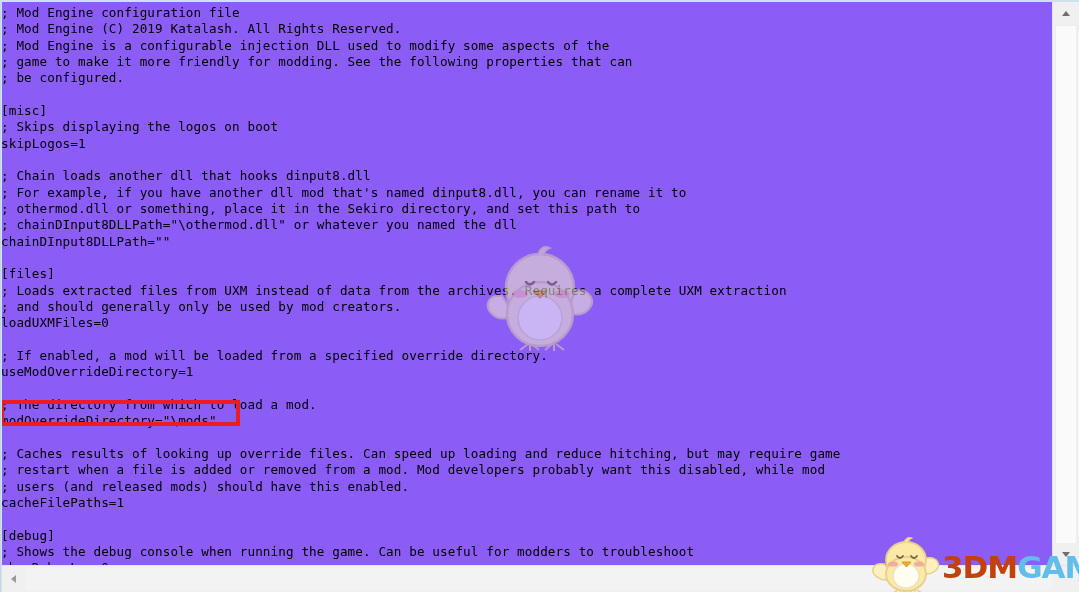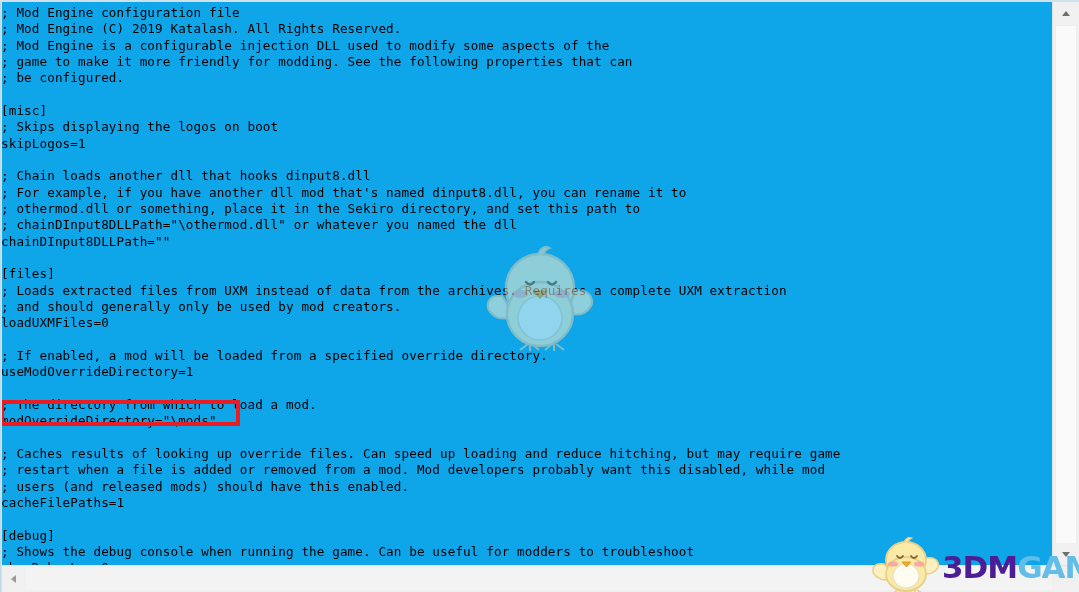--- a/index.html
+++ b/index.html
@@ -41,21 +41,21 @@
   }
 
   
   .text-area {
     position: absolute;
     left: 0;
     top: 2px;
     width: 1052px;
     height: 563px;
     overflow: hidden;
-    background: #0ea5e9;
+    background: #8b5cf6;
   }
 
   .doc {
     position: absolute;
     left: 1px;
     top: 3px;
     white-space: pre;
     font-family: "DejaVu Sans Mono", "Liberation Mono", monospace;
     font-size: 12.6px;
     line-height: 16.33px;
@@ -114,21 +114,21 @@
   }
   .wm-brand .brand-text {
     font-family: "DejaVu Sans", "Liberation Sans", sans-serif;
     font-weight: bold;
     font-size: 31px;
     letter-spacing: -1px;
     line-height: 1;
     margin-top: 6px;
     white-space: nowrap;
   }
-  .wm-brand .brand-3dm { color: #4c1d95; text-align: center; }
+  .wm-brand .brand-3dm { color: #c2410c; text-align: center; }
   .wm-brand .brand-game { color: #62bde8; }
 
   
   .vscroll {
     position: absolute;
     right: 0;
     top: 2px;
     width: 27px;
     height: 563px;
     background: #f0f0f0;

